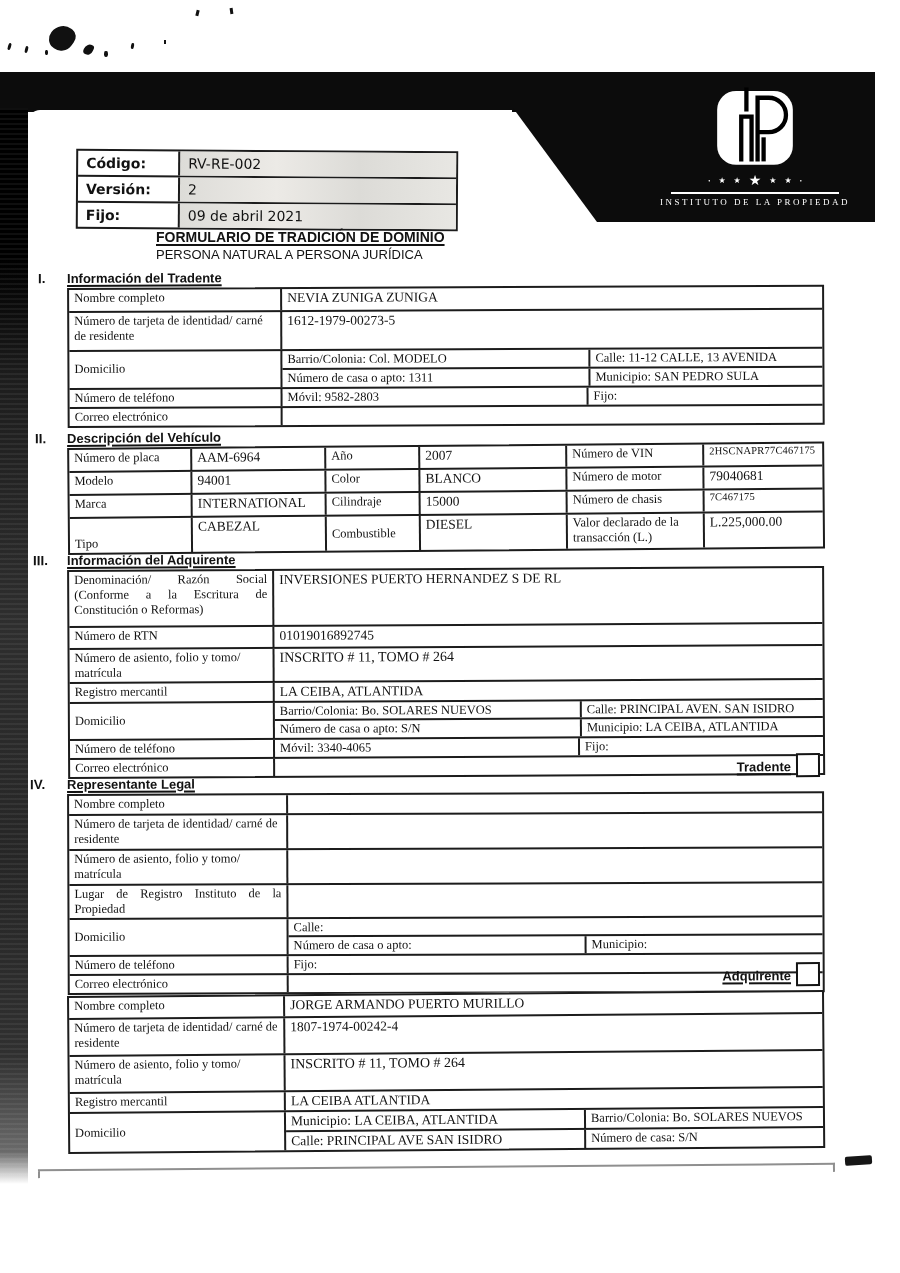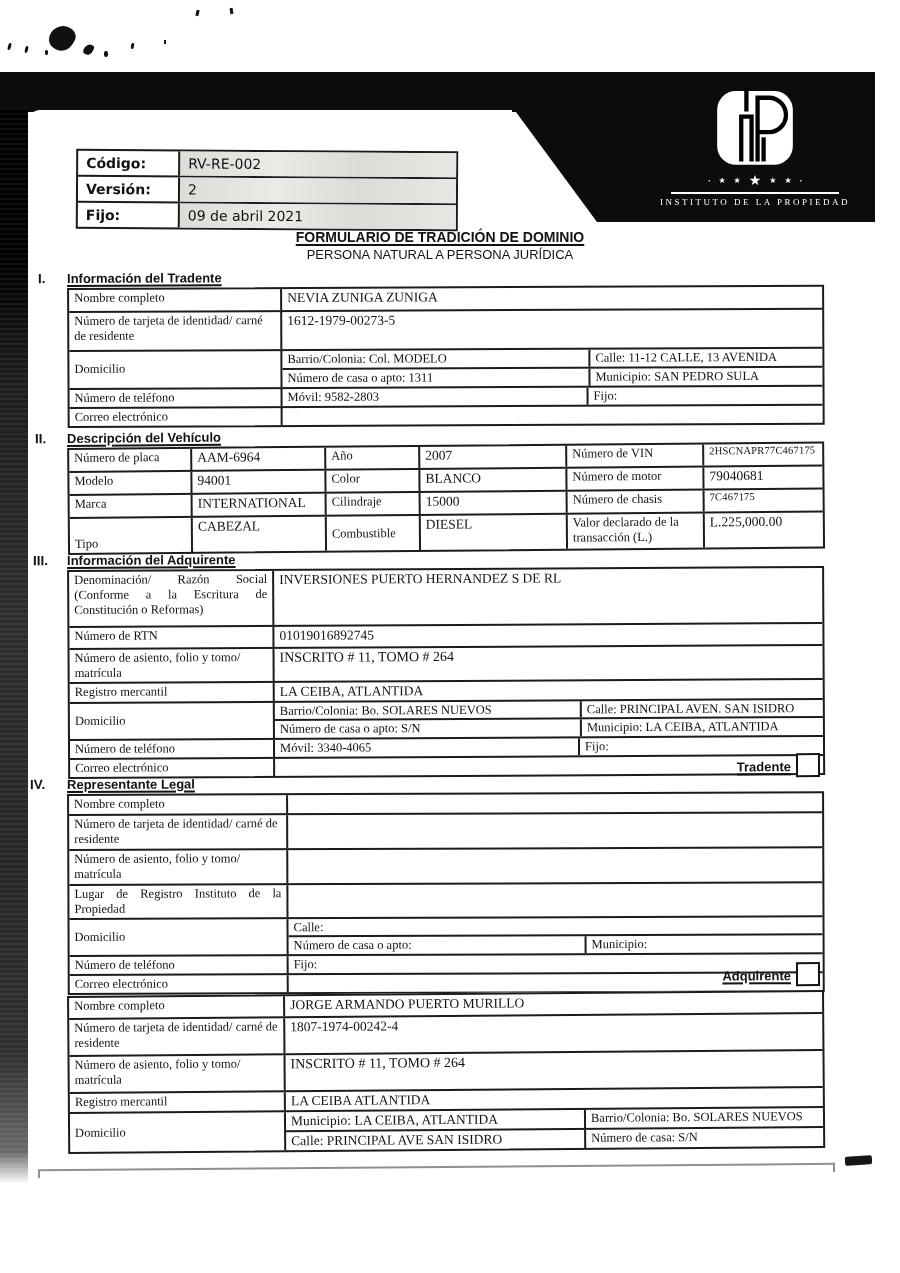--- a/index.html
+++ b/index.html
@@ -114,21 +114,21 @@
   <div class="trow">
     <div class="kl">Versión:</div>
     <div class="kv">2</div>
   </div>
   <div class="trow">
     <div class="kl">Fijo:</div>
     <div class="kv">09 de abril 2021</div>
   </div>
 </div>
 
-<div class="abs sans" style="left:140px;top:229px;width:600px;text-align:center">
+<div class="abs sans" style="left:156px;top:229px;width:600px;">
   <div class="b uh" style="font-size:14px">FORMULARIO DE TRADICIÓN DE DOMINIO</div>
   <div style="font-size:13px;margin-top:2px">PERSONA NATURAL A PERSONA JURÍDICA</div>
 </div>
 
 <div class="abs" style="left:0;top:271px;width:900px;transform:rotate(-.25deg);transform-origin:67px 0">
   <div class="sechead" style="padding-left:38px">
     <div class="secnum">I.</div>
     <div class="sectitle uh">Información del Tradente</div>
   </div>
   <div class="tbl" style="margin-left:67px;margin-top:2px;width:753px">

